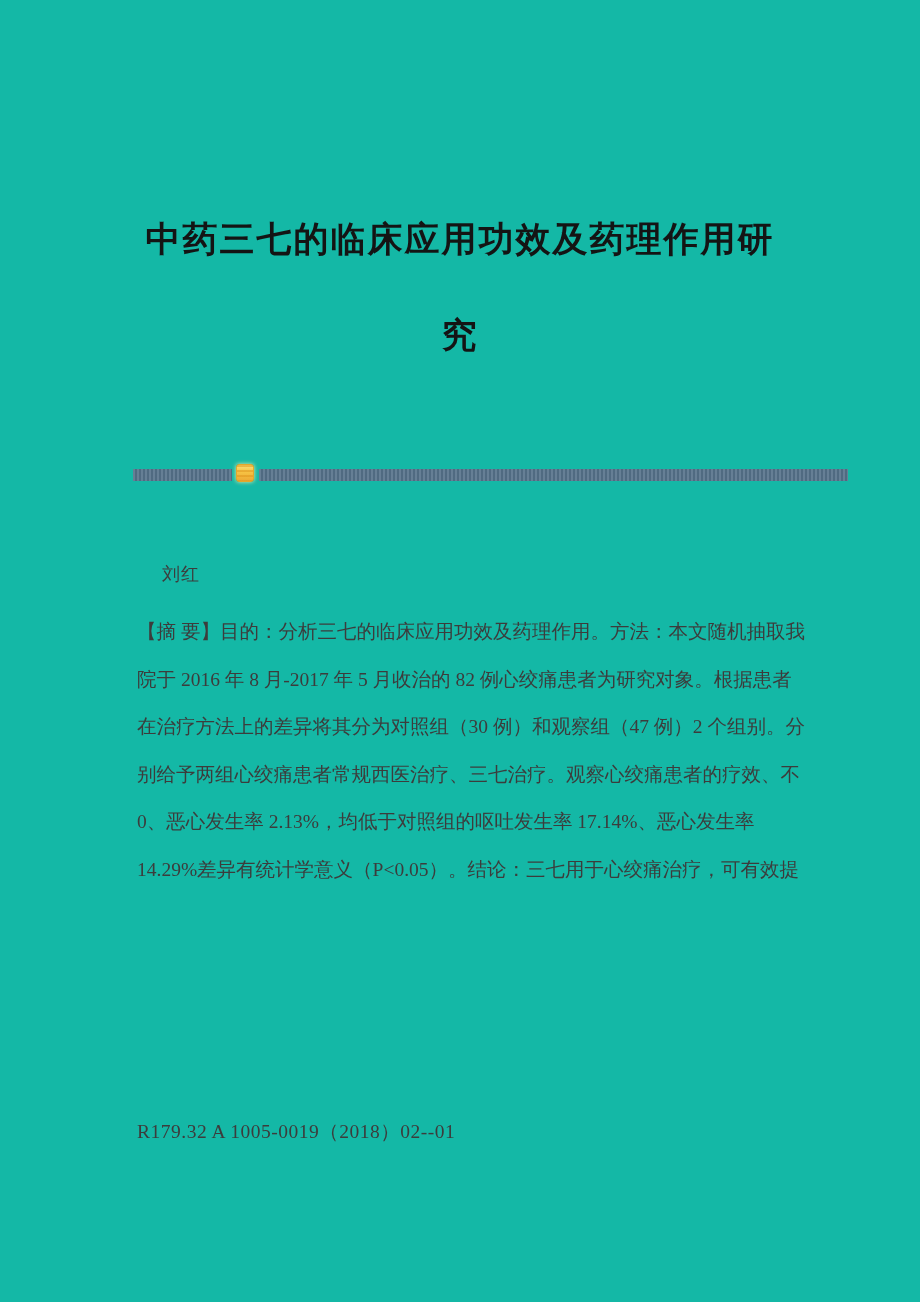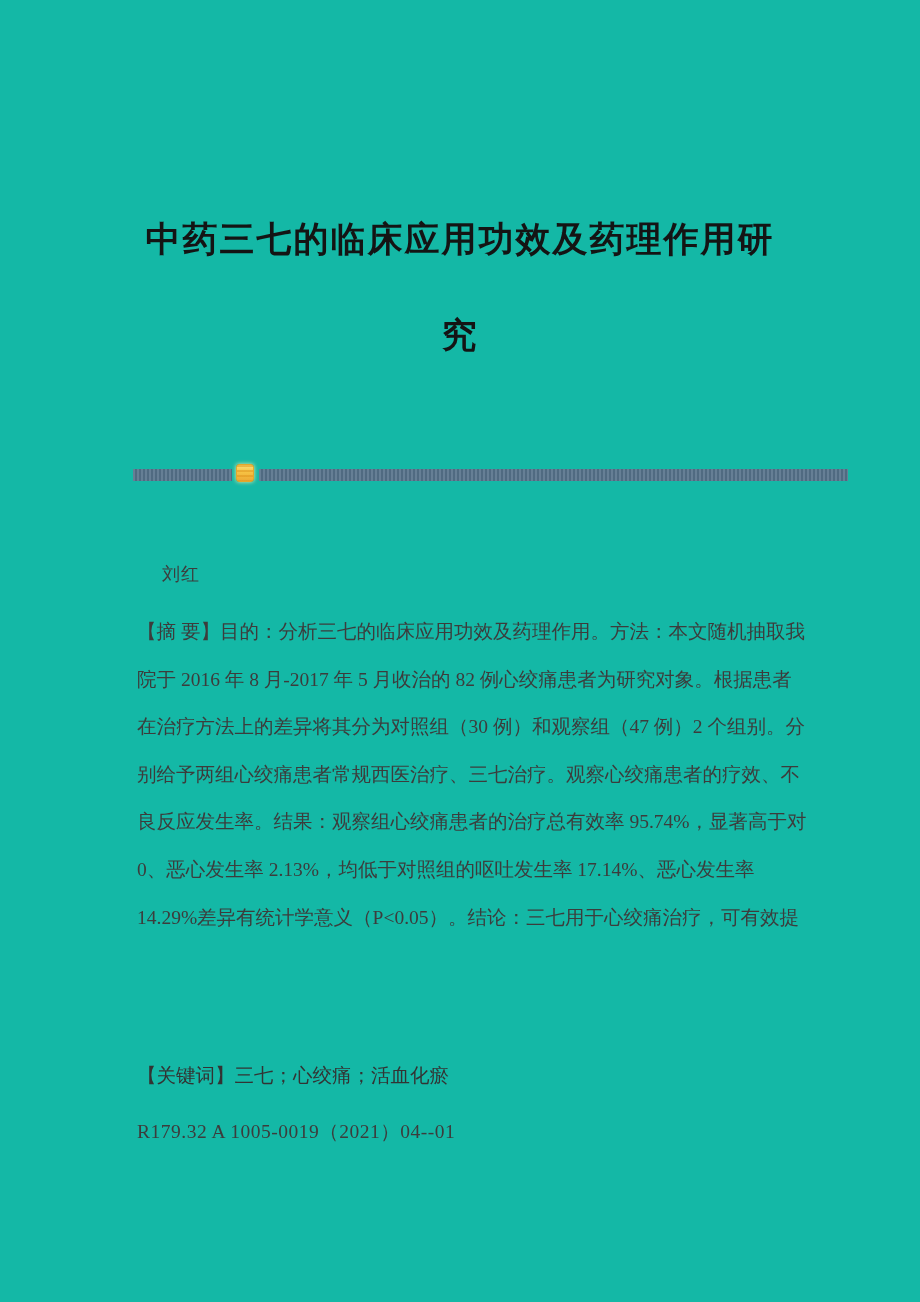--- a/index.html
+++ b/index.html
@@ -133,22 +133,20 @@
 
   <div class="divider-right"></div>
 
   <div class="author">刘红</div>
 
   <div class="abstract">
     <div class="line">【摘 要】目的：分析三七的临床应用功效及药理作用。方法：本文随机抽取我</div>
     <div class="line">院于 2016 年 8 月-2017 年 5 月收治的 82 例心绞痛患者为研究对象。根据患者</div>
     <div class="line">在治疗方法上的差异将其分为对照组（30 例）和观察组（47 例）2 个组别。分</div>
     <div class="line">别给予两组心绞痛患者常规西医治疗、三七治疗。观察心绞痛患者的疗效、不</div>
-    <div class="line">良反应发生率。结果：观察组心绞痛患者的治疗总有效率 95.74%，显著高于对</div>
     <div class="line">0、恶心发生率 2.13%，均低于对照组的呕吐发生率 17.14%、恶心发生率</div>
     <div class="line">14.29%差异有统计学意义（P&lt;0.05）。结论：三七用于心绞痛治疗，可有效提</div>
   </div>
 
-  <div class="keywords">【关键词】三七；心绞痛；活血化瘀</div>
 
-  <div class="classification">R179.32 A 1005-0019（2021）04--01</div>
+  <div class="classification">R179.32 A 1005-0019（2018）02--01</div>
 
 </div>
 
 </body></html>

